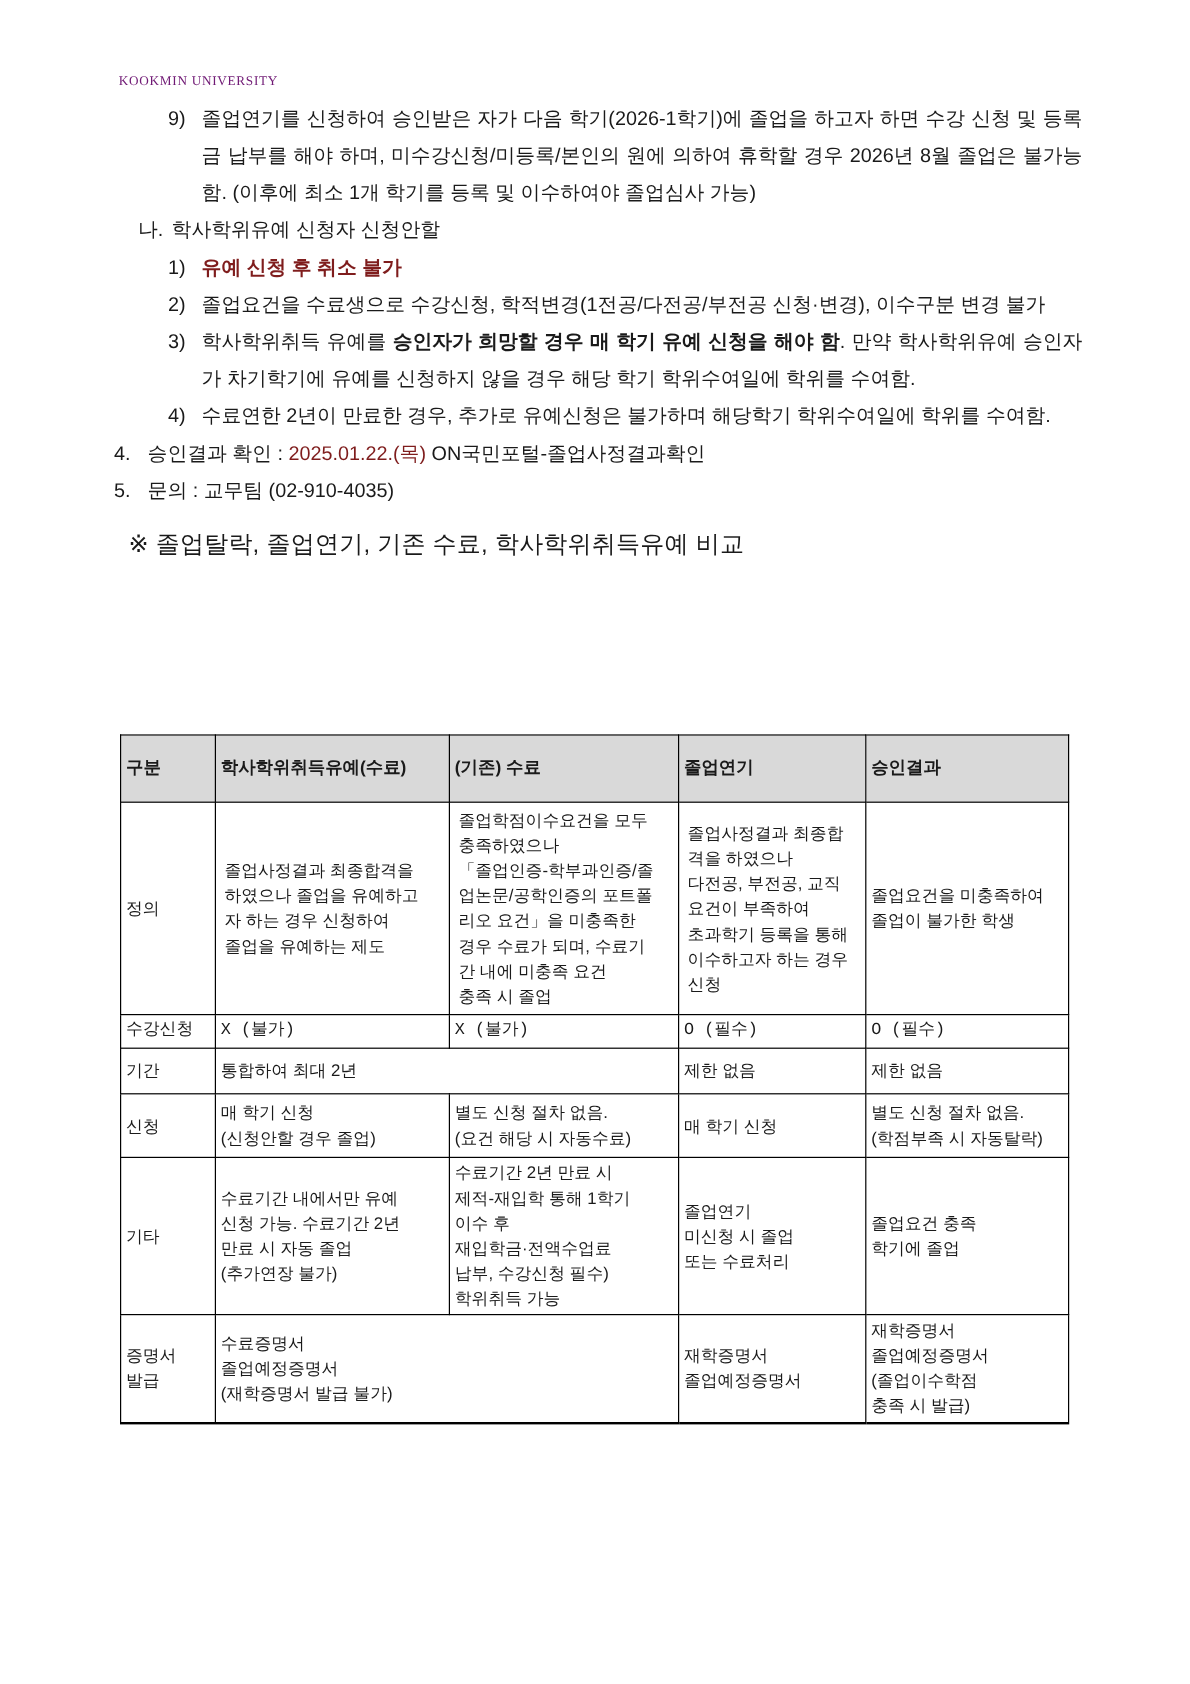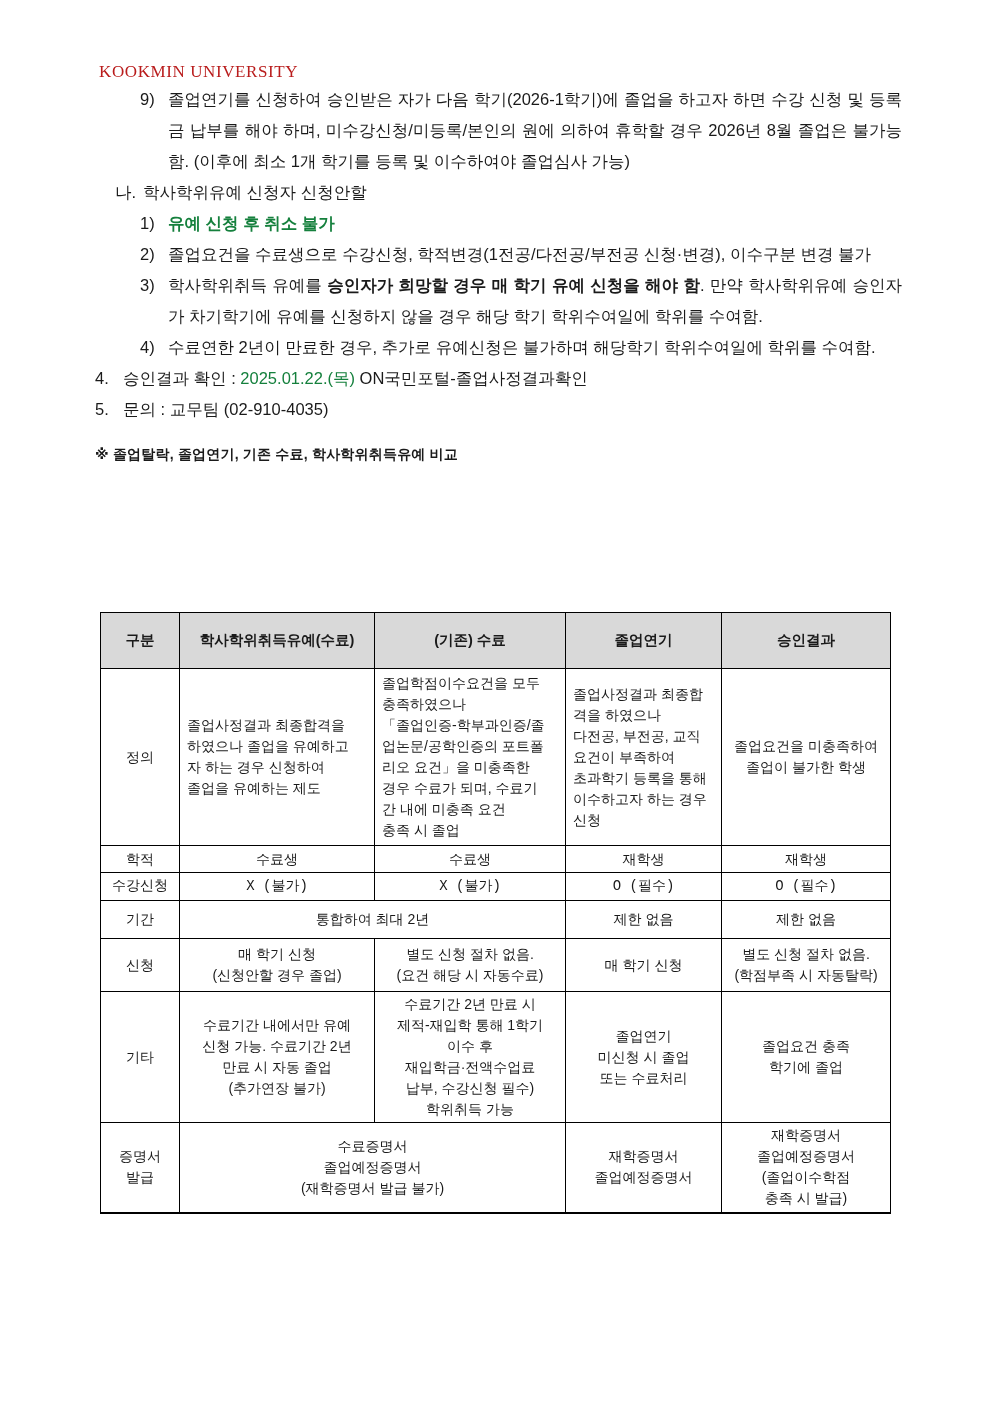--- a/index.html
+++ b/index.html
@@ -11,61 +11,62 @@
     margin: 0 auto;
     background: #ffffff;
     font-family: "Liberation Sans", "DejaVu Sans", sans-serif;
     color: #1a1a1a;
   }
   .logo {
     position: absolute;
     left: 99px;
     top: 62px;
     font-family: "Liberation Serif", "DejaVu Serif", serif;
-    font-size: 17px;
+    font-size: 11px;
     letter-spacing: 0.6px;
-    color: #b91c1c;
+    color: #701a75;
     text-align: right;
   }
   .notice {
     position: absolute;
     left: 95px;
     top: 84px;
     width: 807px;
     font-size: 16.5px;
     line-height: 31px;
   }
   .li { display: flex; }
   .indent-1 { padding-left: 45px; }   
   .indent-na { padding-left: 20px; }  
   .li .marker { flex: 0 0 28px; }
   .li .txt { flex: 1 1 auto; text-align: justify; }
-  .red { color: #15803d; }
+  .red { color: #7f1d1d; }
   .bold { font-weight: bold; }
   .cmp-title {
     margin-top: 14px;
-    font-size: 14px;
-    font-weight: bold;
+    font-size: 20px;
+    font-weight: normal;
     letter-spacing: 0.2px;
+    margin-left: 12px;
   }
   
   .cmp-table {
     position: absolute;
     left: 100px;
     top: 612px;
     width: 790px;
     border-collapse: collapse;
     table-layout: fixed;
     font-size: 14px;
     line-height: 21px;
   }
   .cmp-table th, .cmp-table td {
     border: 1px solid #000;
     vertical-align: middle;
-    text-align: center;
+    text-align: left;
     white-space: pre-line;
     padding: 2px 4px;
     overflow: hidden;
   }
   .cmp-table tr:last-child td { border-bottom-width: 2px; }
   .cmp-table th {
     background: #d9d9d9;
     font-weight: bold;
     font-size: 14.5px;
   }
@@ -169,27 +170,20 @@
       <td class="left">졸업사정결과  최종합
 격을 하였으나
 다전공, 부전공, 교직
 요건이 부족하여
 초과학기 등록을 통해
 이수하고자 하는 경우
 신청</td>
       <td>졸업요건을 미충족하여
 졸업이 불가한 학생</td>
     </tr>
-    <tr class="r-status">
-      <td>학적</td>
-      <td>수료생</td>
-      <td>수료생</td>
-      <td>재학생</td>
-      <td>재학생</td>
-    </tr>
     <tr class="r-reg">
       <td>수강신청</td>
       <td>X (불가)</td>
       <td>X (불가)</td>
       <td>O (필수)</td>
       <td>O (필수)</td>
     </tr>
     <tr class="r-period">
       <td>기간</td>
       <td colspan="2">통합하여 최대 2년</td>

